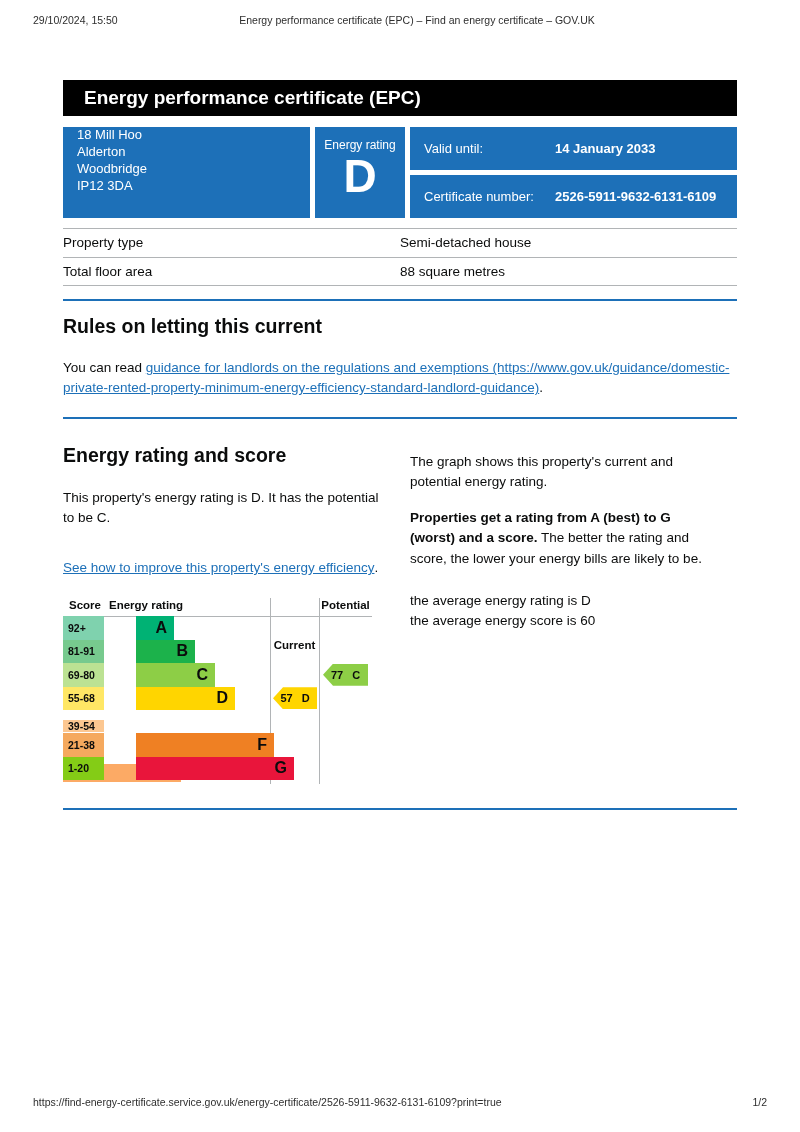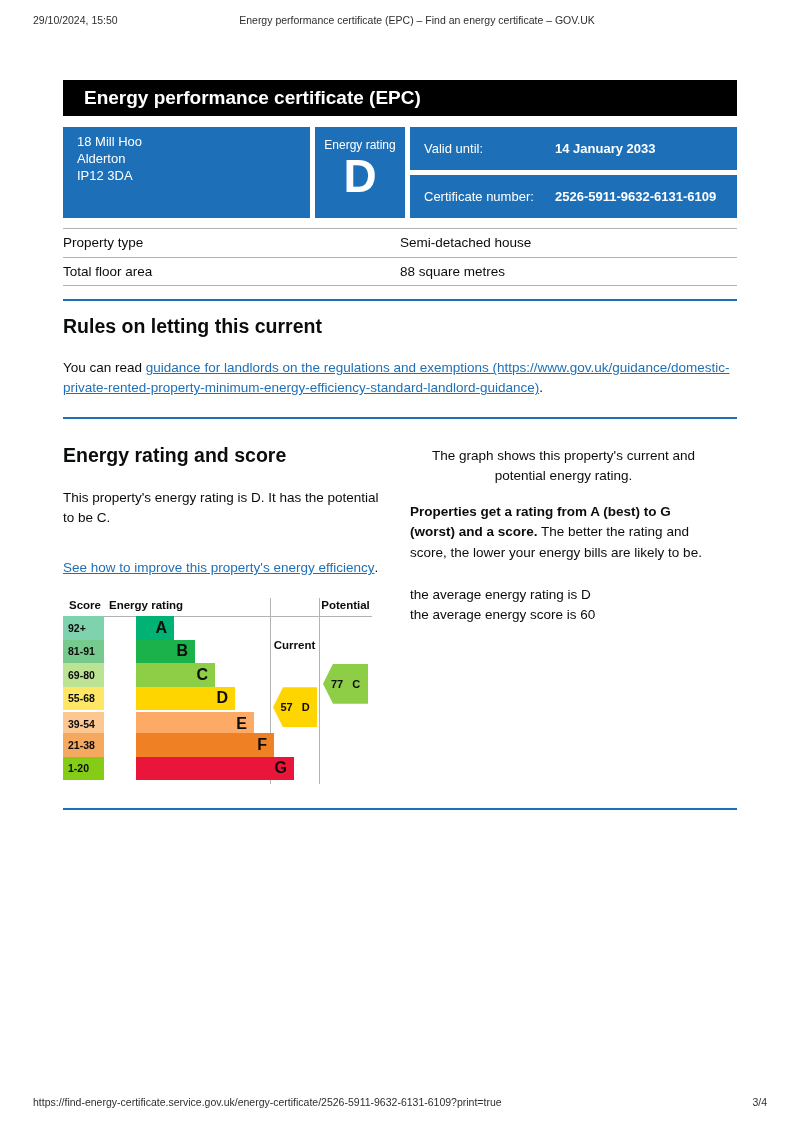--- a/index.html
+++ b/index.html
@@ -22,21 +22,21 @@
   .content { position:absolute; left:63px; top:80px; width:674px; }
 
   .banner {
     background:#000000; color:#ffffff; height:36px;
     display:flex; align-items:center; padding-left:21px;
     font-size:19px; font-weight:bold;
   }
 
   .boxes { display:flex; gap:5px; margin-top:11px; height:91px; }
   .box-blue { background:#1d70b8; color:#ffffff; }
-  .addr-box { width:247px; padding:7px 14px; font-size:13px; line-height:1.3; }
+  .addr-box { width:247px; padding:0 14px; font-size:13px; line-height:1.3; }
   .rating-box { width:90px; text-align:center; padding-top:11px; }
   .rating-label { font-size:12px; }
   .rating-letter { font-size:46px; font-weight:bold; line-height:1.05; }
   .meta { width:327px; display:flex; flex-direction:column; gap:5px; }
   .meta-row { flex:1; display:flex; align-items:center; padding:0 14px; font-size:13px; }
   .meta-label { width:131px; flex:none; }
   .meta-value { font-weight:bold; }
 
   .ptable { margin-top:10px; font-size:13.5px; }
   .prow { display:flex; border-top:1px solid #b1b4b6; padding:5px 0; line-height:1.3; }
@@ -50,58 +50,59 @@
   .p-gap1 { margin-top:18px; }
   .p-gap2 { margin-top:20px; }
   a { color:#1d70b8; text-decoration:underline; cursor:pointer; }
 
   .cols { display:flex; margin-top:25px; }
   .col-left { width:347px; flex:none; padding-right:20px; }
   .col-left h2 { margin-top:0; }
   .col-left p { margin-top:21px; }
   .col-left .improve-link { display:inline-block; margin-top:30px; font-size:13.5px; line-height:1.5; }
   .col-right { width:307px; flex:none; }
-  .col-right .rp1 { margin-top:2px;text-align:center; }
+  .col-right .rp1 { margin-top:8px; }
   .col-right .rp2 { margin-top:16px; }
   .col-right .rp3 { margin-top:22px; }
   .col-right .rp4 { margin-top:22px; }
 
   
   .chart { position:relative; width:309px; height:190px; margin-top:20px; }
   .chart-head { position:absolute; top:0; left:0; right:0; height:18px; font-size:11.5px; font-weight:bold; }
   .ch-score { position:absolute; left:6px; top:1px; }
   .ch-rating { position:absolute; left:46px; top:1px; }
   .ch-current { position:absolute; left:207px; width:49px; top:1px; text-align:center;margin-top:40px; }
   .ch-potential { position:absolute; left:256px; width:53px; top:1px; text-align:center; }
   .chart-hline { position:absolute; top:18px; left:0; right:0; height:1px; background:#b1b4b6; }
   .chart-vline { position:absolute; top:0; height:186px; width:1px; background:#b1b4b6; }
   .band-row { position:absolute; left:0; height:23.4px; display:flex;gap:32px; }
   .score-cell { width:41px; flex:none; display:flex; align-items:center; padding-left:5px; font-size:10.5px; font-weight:bold; }
   .band-bar { display:flex; align-items:center; justify-content:flex-end; padding-right:7px; font-size:16px; font-weight:bold; }
-  .epc-arrow { position:absolute; height:40px; display:flex; align-items:center; justify-content:center; gap:9px; font-size:11px; font-weight:bold; color:#0b0c0c;
+  .epc-arrow { position:absolute; height:22px; display:flex; align-items:center; justify-content:center; gap:9px; font-size:11px; font-weight:bold; color:#0b0c0c;
     clip-path:polygon(10px 0, 100% 0, 100% 100%, 10px 100%, 0 50%); }
 </style>
 </head>
 <body>
 
 <div class="print-header">
   <span>29/10/2024, 15:50</span>
   <span class="ph-title">Energy performance certificate (EPC) – Find an energy certificate – GOV.UK</span>
 </div>
 
 <div class="content">
 
   <div class="banner">
     <span>Energy performance certificate (EPC)</span>
   </div>
 
   <div class="boxes">
     <div class="box-blue addr-box">
       <div>18 Mill Hoo</div>
       <div>Alderton</div>
+      <div>Woodbridge</div>
       <div>IP12 3DA</div>
     </div>
     <div class="box-blue rating-box">
       <div class="rating-label">Energy rating</div>
       <div class="rating-letter">D</div>
     </div>
     <div class="meta">
       <div class="box-blue meta-row">
         <span class="meta-label">Valid until:</span>
         <span class="meta-value">14 January 2033</span>
@@ -156,21 +157,21 @@
             <div class="band-bar" style="background: rgb(28, 178, 75); width: 59px;">B</div>
           </div>
           <div class="band-row" style="top: 64.8px;">
             <div class="score-cell" style="background: rgb(188, 226, 147);">69-80</div>
             <div class="band-bar" style="background: rgb(141, 206, 70); width: 79px;">C</div>
           </div>
           <div class="band-row" style="top: 88.2px;">
             <div class="score-cell" style="background: rgb(255, 231, 101);">55-68</div>
             <div class="band-bar" style="background: rgb(255, 213, 0); width: 99px;">D</div>
           </div>
-          <div class="band-row" style="top: 114px;">
+          <div class="band-row" style="top: 122px; flex-direction: column;">
             <div class="score-cell" style="background: rgb(252, 199, 145);">39-54</div>
             <div class="band-bar" style="background: rgb(252, 170, 101); width: 118px;">E</div>
           </div>
           <div class="band-row" style="top: 135px;">
             <div class="score-cell" style="background: rgb(245, 169, 94);">21-38</div>
             <div class="band-bar" style="background: rgb(239, 128, 35); width: 138px;">F</div>
           </div>
           <div class="band-row" style="top: 158.4px;">
             <div class="score-cell" style="background: #84cc16;">1-20</div>
             <div class="band-bar" style="background: rgb(233, 21, 59); width: 158px;">G</div>
@@ -192,14 +193,14 @@
       <p class="rp4"><span>the average energy rating is D</span><br><span>the average energy score is 60</span></p>
     </div>
   </div>
 
   <hr class="rule" style="margin-top:20px;">
 
 </div>
 
 <div class="print-footer">
   <span>https://find-energy-certificate.service.gov.uk/energy-certificate/2526-5911-9632-6131-6109?print=true</span>
-  <span class="pf-page">3/4</span>
+  <span class="pf-page">1/2</span>
 </div>
 
 </body></html>

